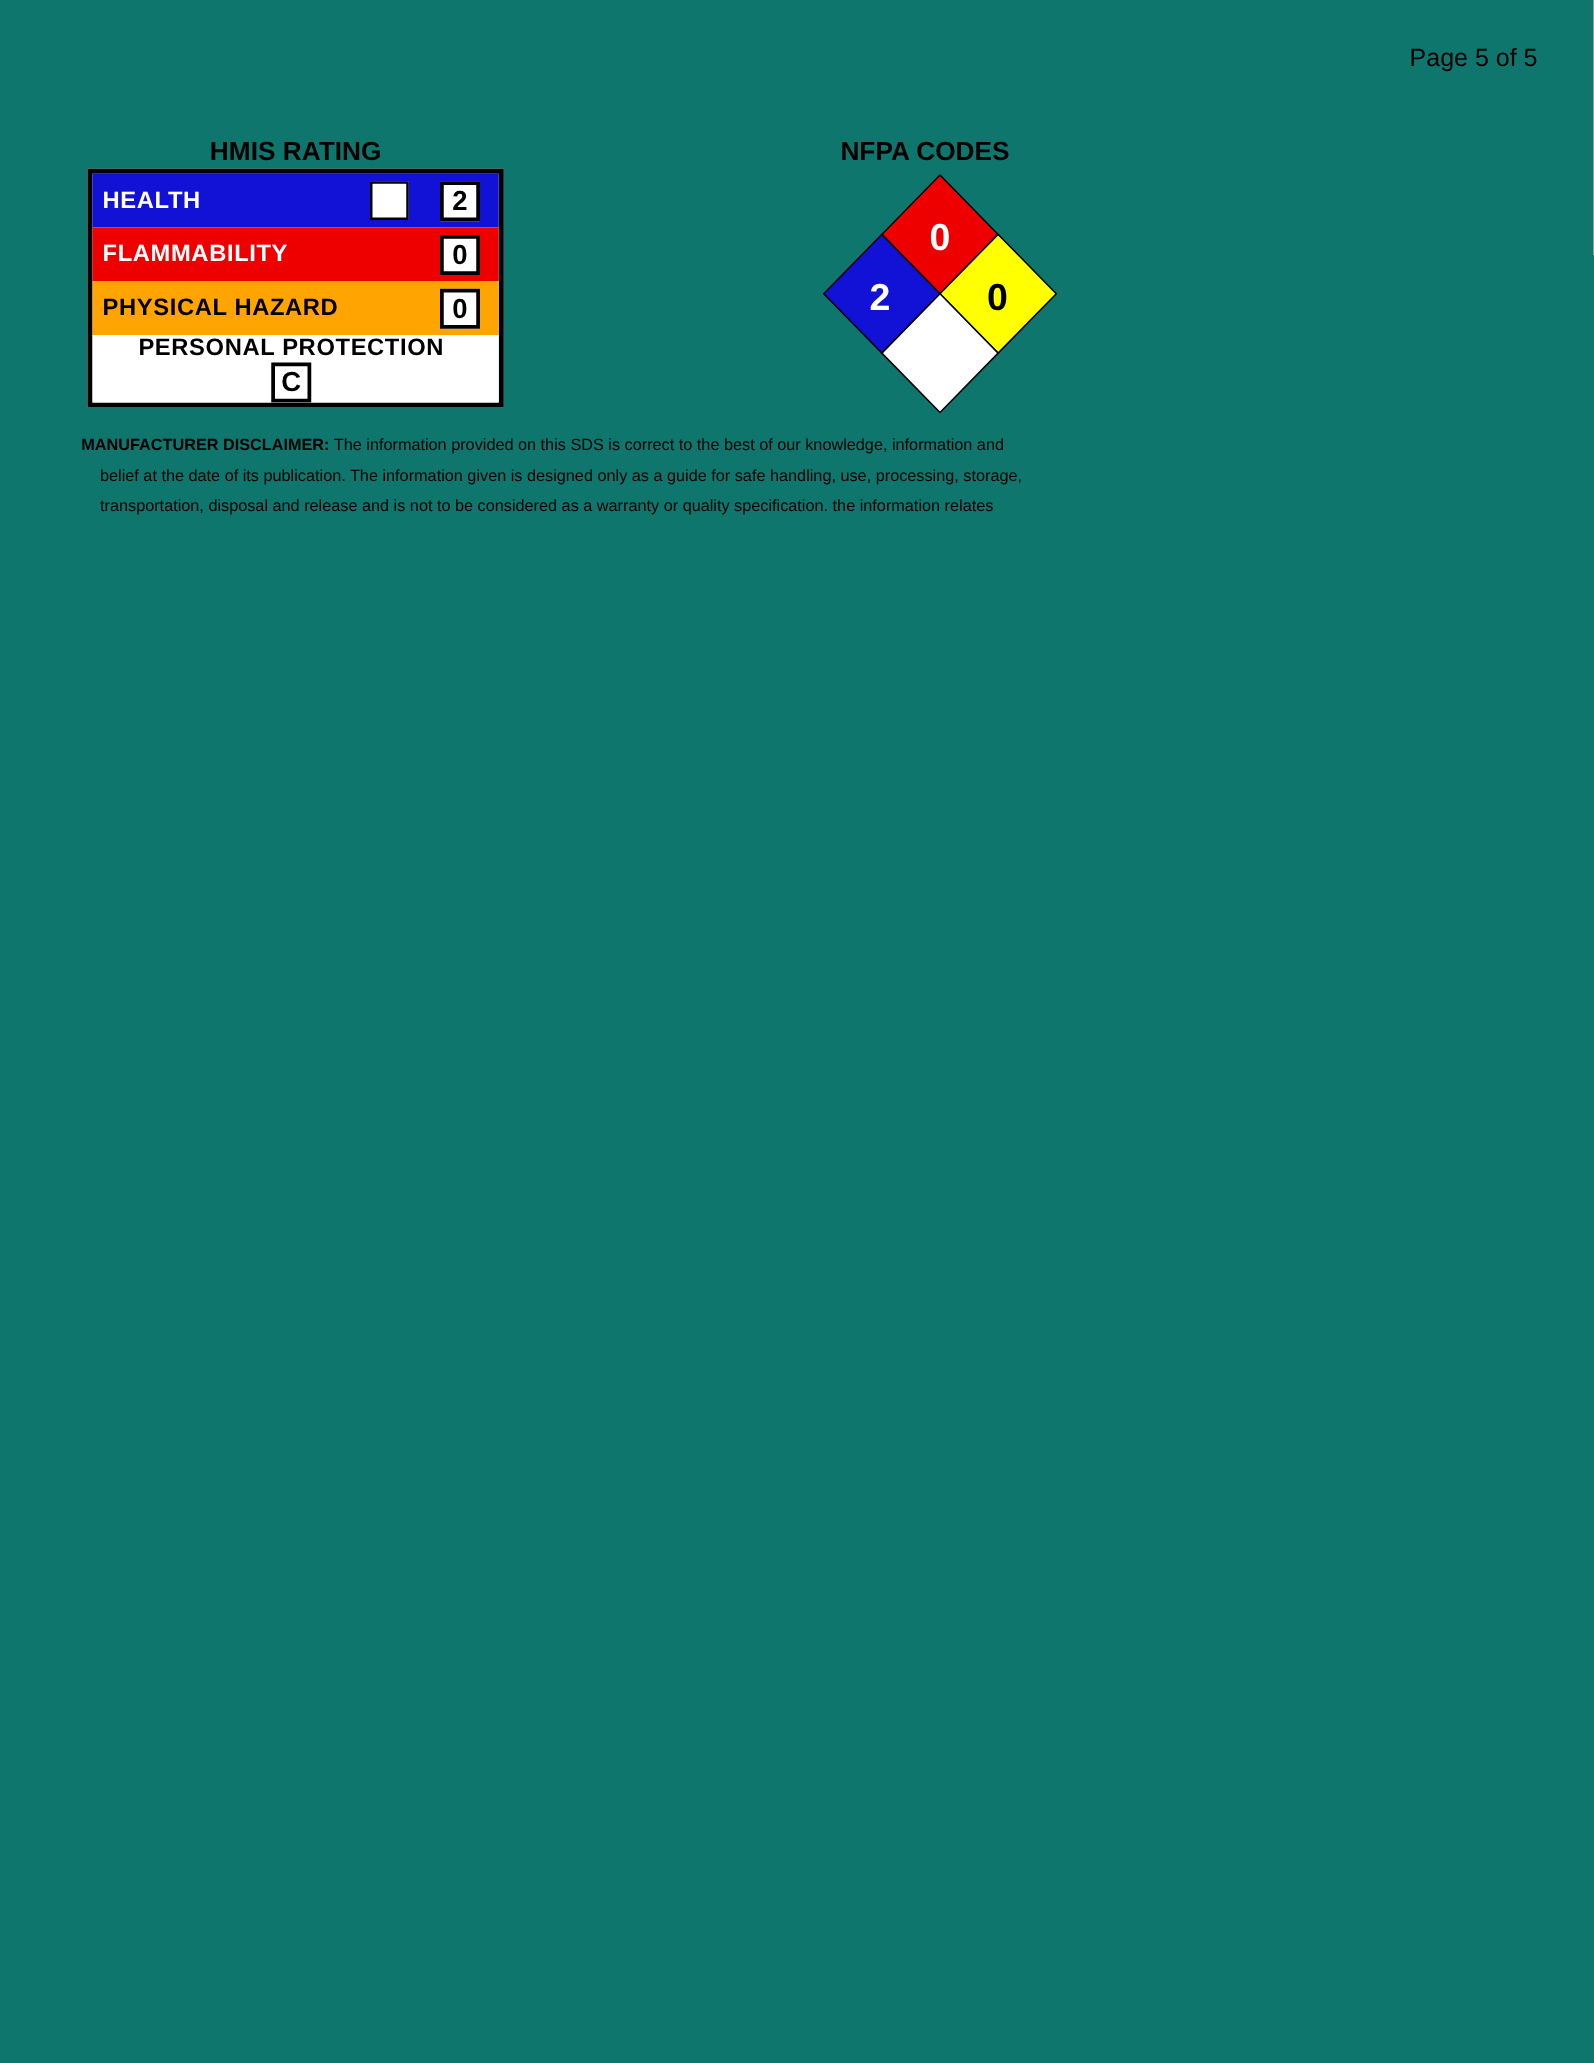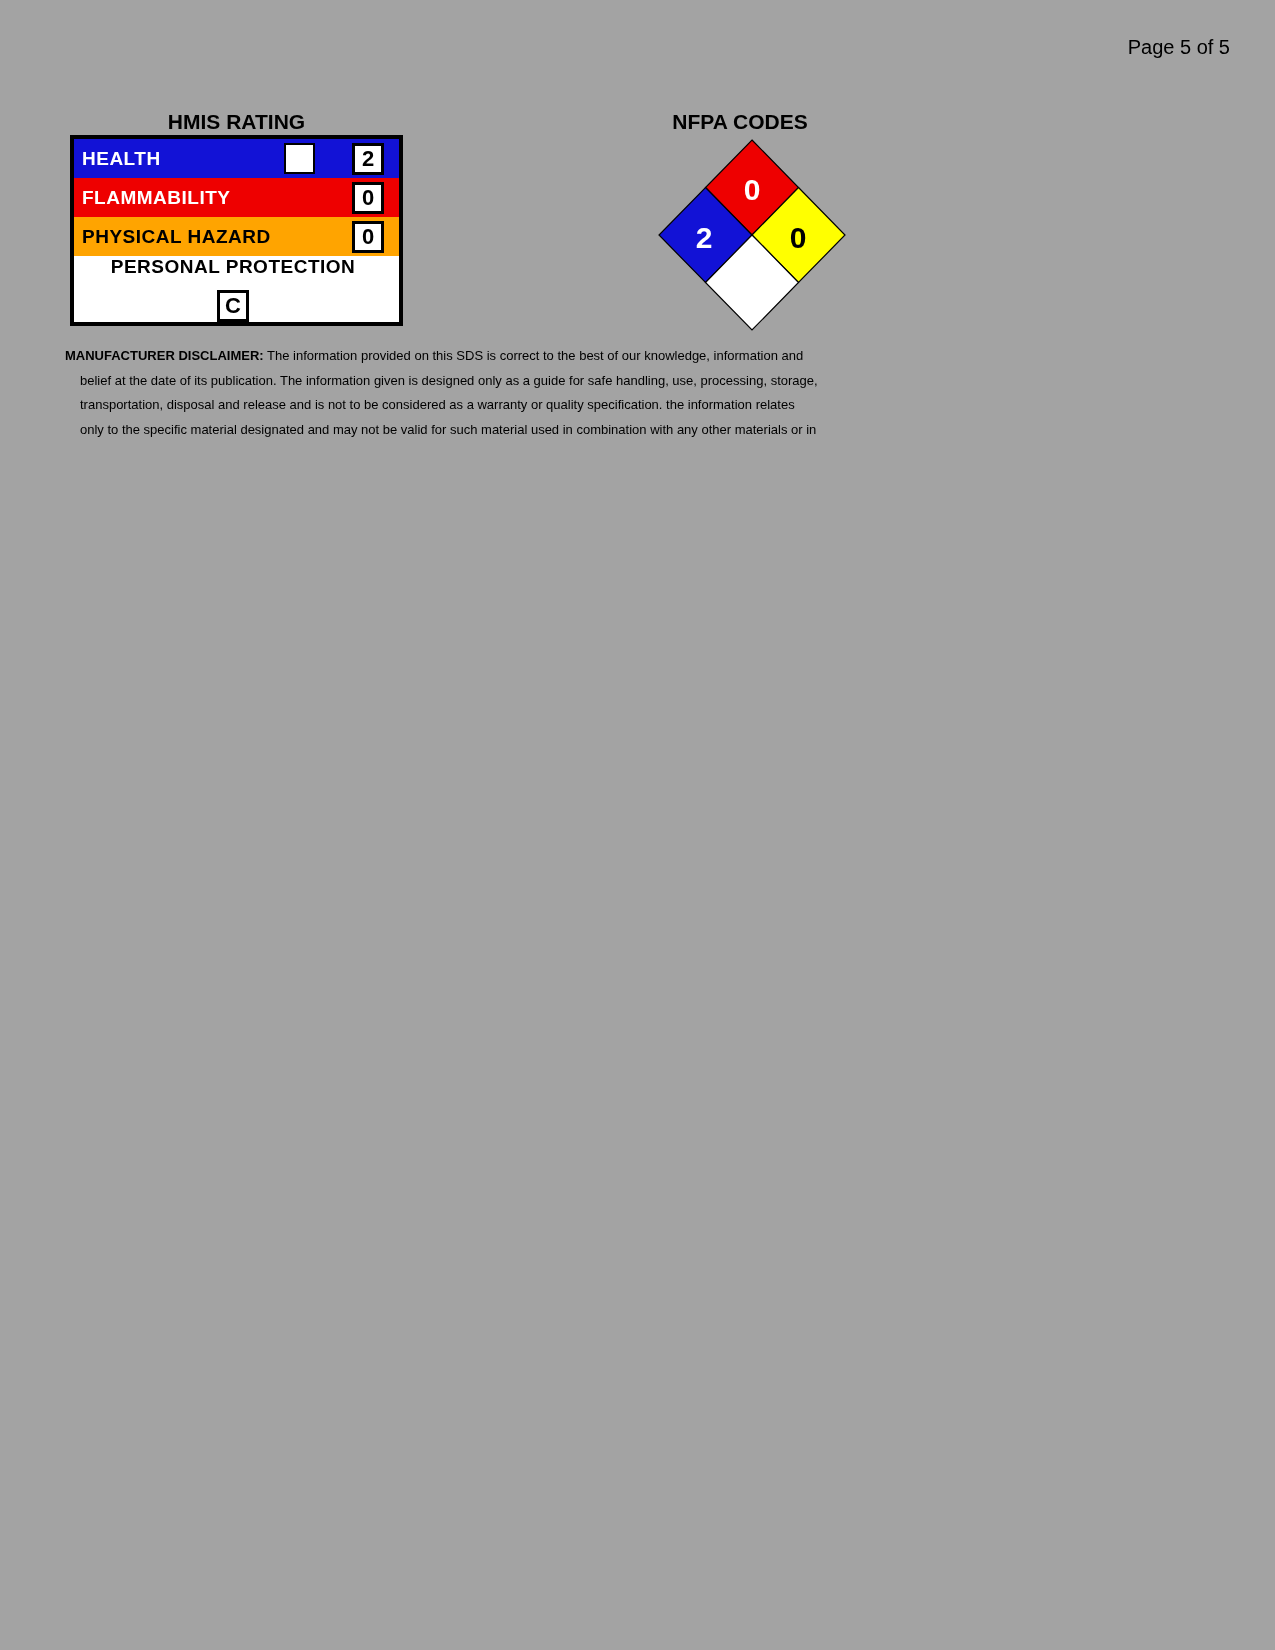--- a/index.html
+++ b/index.html
@@ -5,21 +5,21 @@
   html, body {
     margin: 0;
     padding: 0;
     background: #ffffff;
     font-family: "Liberation Sans", sans-serif;
   }
   .page {
     position: relative;
     width: 1275px;
     height: 1650px;
-    background: #a3a3a3;
+    background: #0f766e;
     overflow: hidden;
   }
 
   
   .page-number {
     position: absolute;
     top: 36px;
     right: 45px;
     font-size: 20px;
     color: #000000;
@@ -48,21 +48,20 @@
     display: flex;
     flex-direction: column;
     background: #ffffff;
   }
   .hmis-row {
     flex: 1;
     display: flex;
     align-items: center;
     padding-left: 8px;
     padding-right: 15px;
-    gap: 12px;
   }
   .row-health        { background: #1212d6; color: #ffffff; }
   .row-flammability  { background: #ee0000; color: #ffffff; }
   .row-physical      { background: #ffa400; color: #000000; }
   .row-personal      { background: #ffffff; color: #000000; flex-direction: column; }
   .hmis-label {
     flex: 1;
     font-size: 19px;
     font-weight: bold;
     letter-spacing: 0.5px;
@@ -163,16 +162,15 @@
     <polygon class="q-white" points="112,105 158.5,152.5 112,200 65.5,152.5"></polygon>
     <text class="nfpa-num t-white-num" x="112" y="70">0</text>
     <text class="nfpa-num t-white-num" x="64" y="118">2</text>
     <text class="nfpa-num t-black-num" x="158" y="118">0</text>
   </svg>
 
   <div class="disclaimer">
     <div class="d-line"><span class="d-label">MANUFACTURER DISCLAIMER:</span> <span>The information provided on this SDS is correct to the best of our knowledge, information and</span></div>
     <div class="d-line d-cont">belief at the date of its publication. The information given is designed only as a guide for safe handling, use, processing, storage,</div>
     <div class="d-line d-cont">transportation, disposal and release and is not to be considered as a warranty or quality specification. the information relates</div>
-    <div class="d-line d-cont">only to the specific material designated and may not be valid for such material used in combination with any other materials or in</div>
   </div>
 
 </div>
 
 </body></html>

